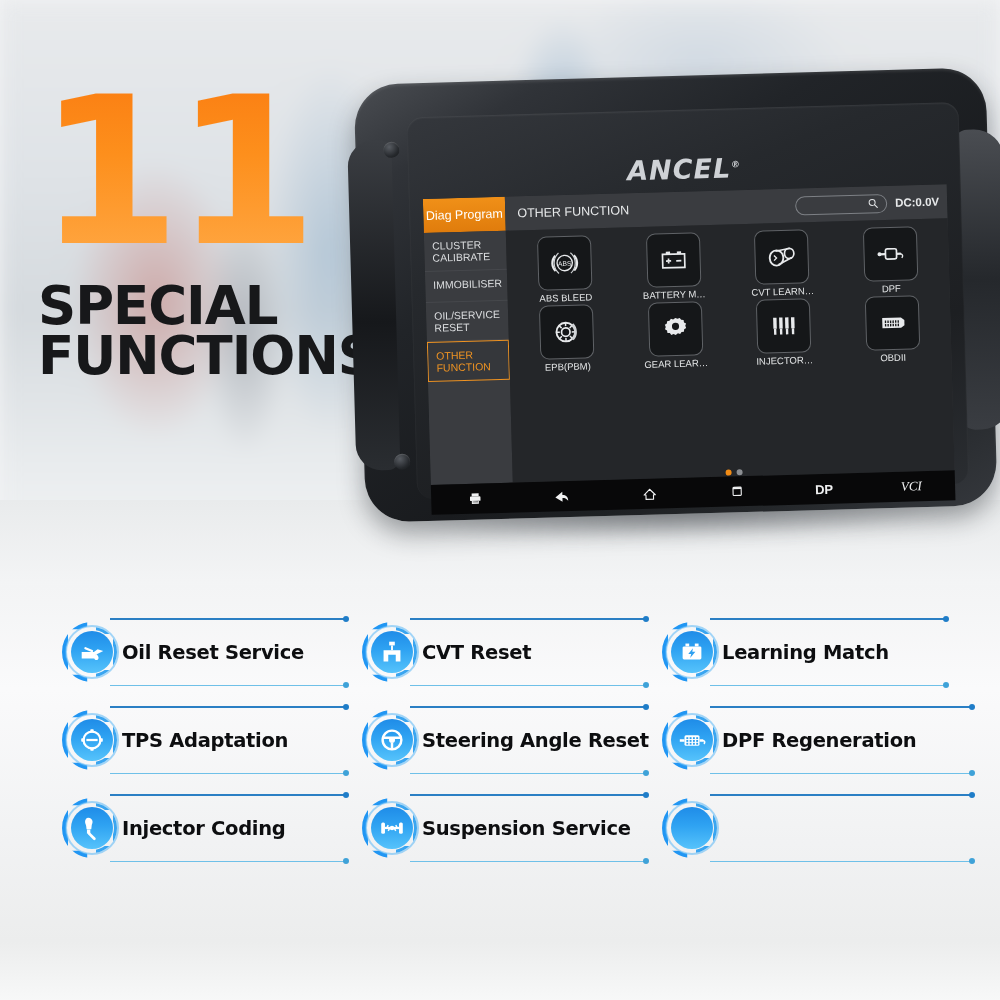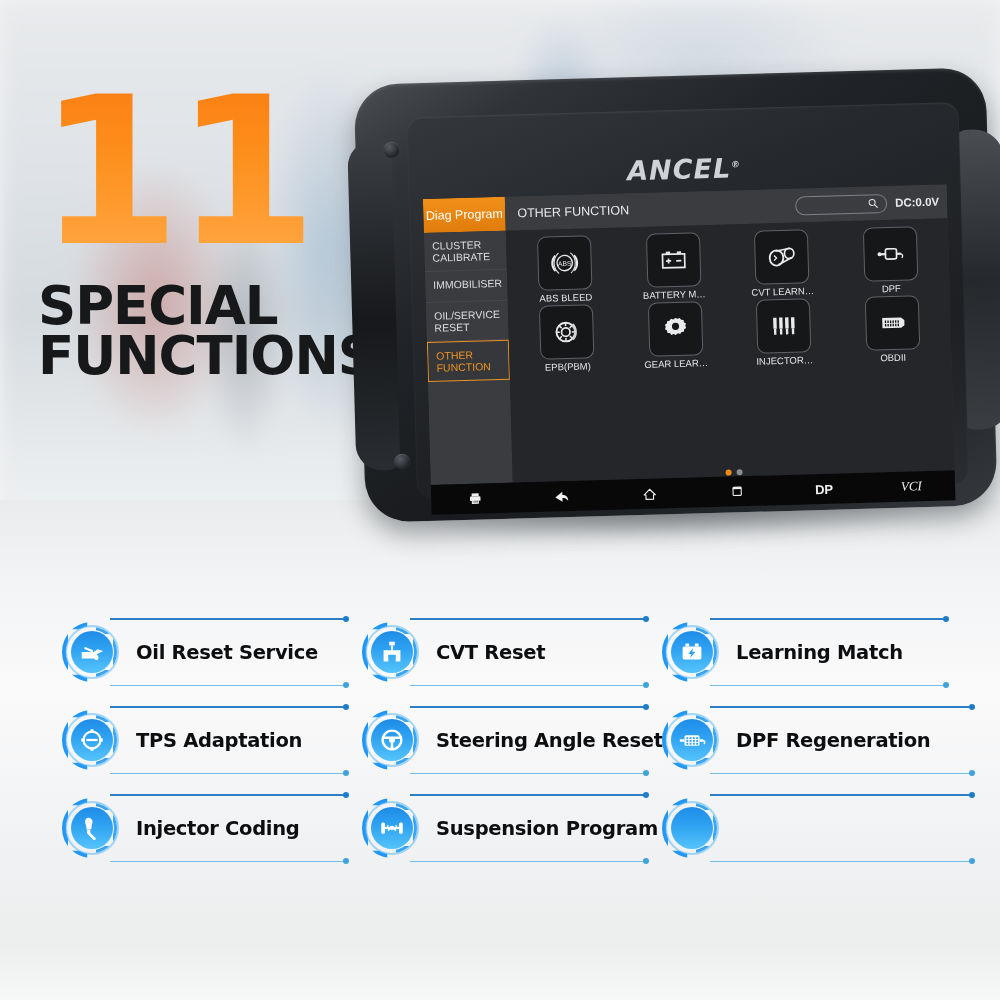--- a/index.html
+++ b/index.html
@@ -178,21 +178,21 @@
     border:2px solid #5bb8f5; opacity:.55;
   }
   .core{
     position:absolute; inset:9px; border-radius:50%;
     background:linear-gradient(180deg,#1f8ce8 0%,#2fa3f2 45%,#56c3fb 100%);
     display:flex; align-items:center; justify-content:center;
     color:#fff;
   }
   .core svg{ width:30px; height:30px; }
   .feat-label{
-    margin-left:14px; font-size:19.5px; color:#0d0e10; font-weight:bold;
+    font-size:19.5px; color:#0d0e10; font-weight:bold;
     letter-spacing:-.3px; z-index:2; white-space:nowrap;
     font-family:"DejaVu Sans", sans-serif;
   }
   .conn{ position:absolute; left:48px; height:1.5px; z-index:1; }
   .conn.top{ top:10px; background:#2b7fc4; }
   .conn.bot{ bottom:10px; background:#6fc0e8; }
   .conn::after{
     content:""; position:absolute; right:-3px; top:-2.2px;
     width:6px; height:6px; border-radius:50%; background:#1f7dc8;
   }
@@ -571,21 +571,21 @@
       <span class="core">
         <svg viewBox="0 0 32 32">
           <rect x="4.5" y="10" width="4" height="12" rx="1.6" fill="#fff"></rect>
           <rect x="23.5" y="10" width="4" height="12" rx="1.6" fill="#fff"></rect>
           <path d="M8.5 16h15" stroke="#fff" stroke-width="2.4"></path>
           <path d="M12 13l-1.6 3 3.2 0-1.6 3M20 13l1.6 3-3.2 0 1.6 3" stroke="#fff" stroke-width="1.6" fill="none"></path>
           <circle cx="16" cy="16" r="2.4" fill="#fff"></circle>
         </svg>
       </span>
     </span>
-    <span class="feat-label">Suspension Program</span>
+    <span class="feat-label">Suspension Service</span>
   </div>
 
   <div class="feature col2">
     <span class="conn top"></span>
     <span class="conn bot"></span>
     <span class="feat-icon">
       <span class="ring-outer"></span>
       <span class="ring-mid"></span>
       <span class="ring-in"></span>
       <span class="core"></span>

